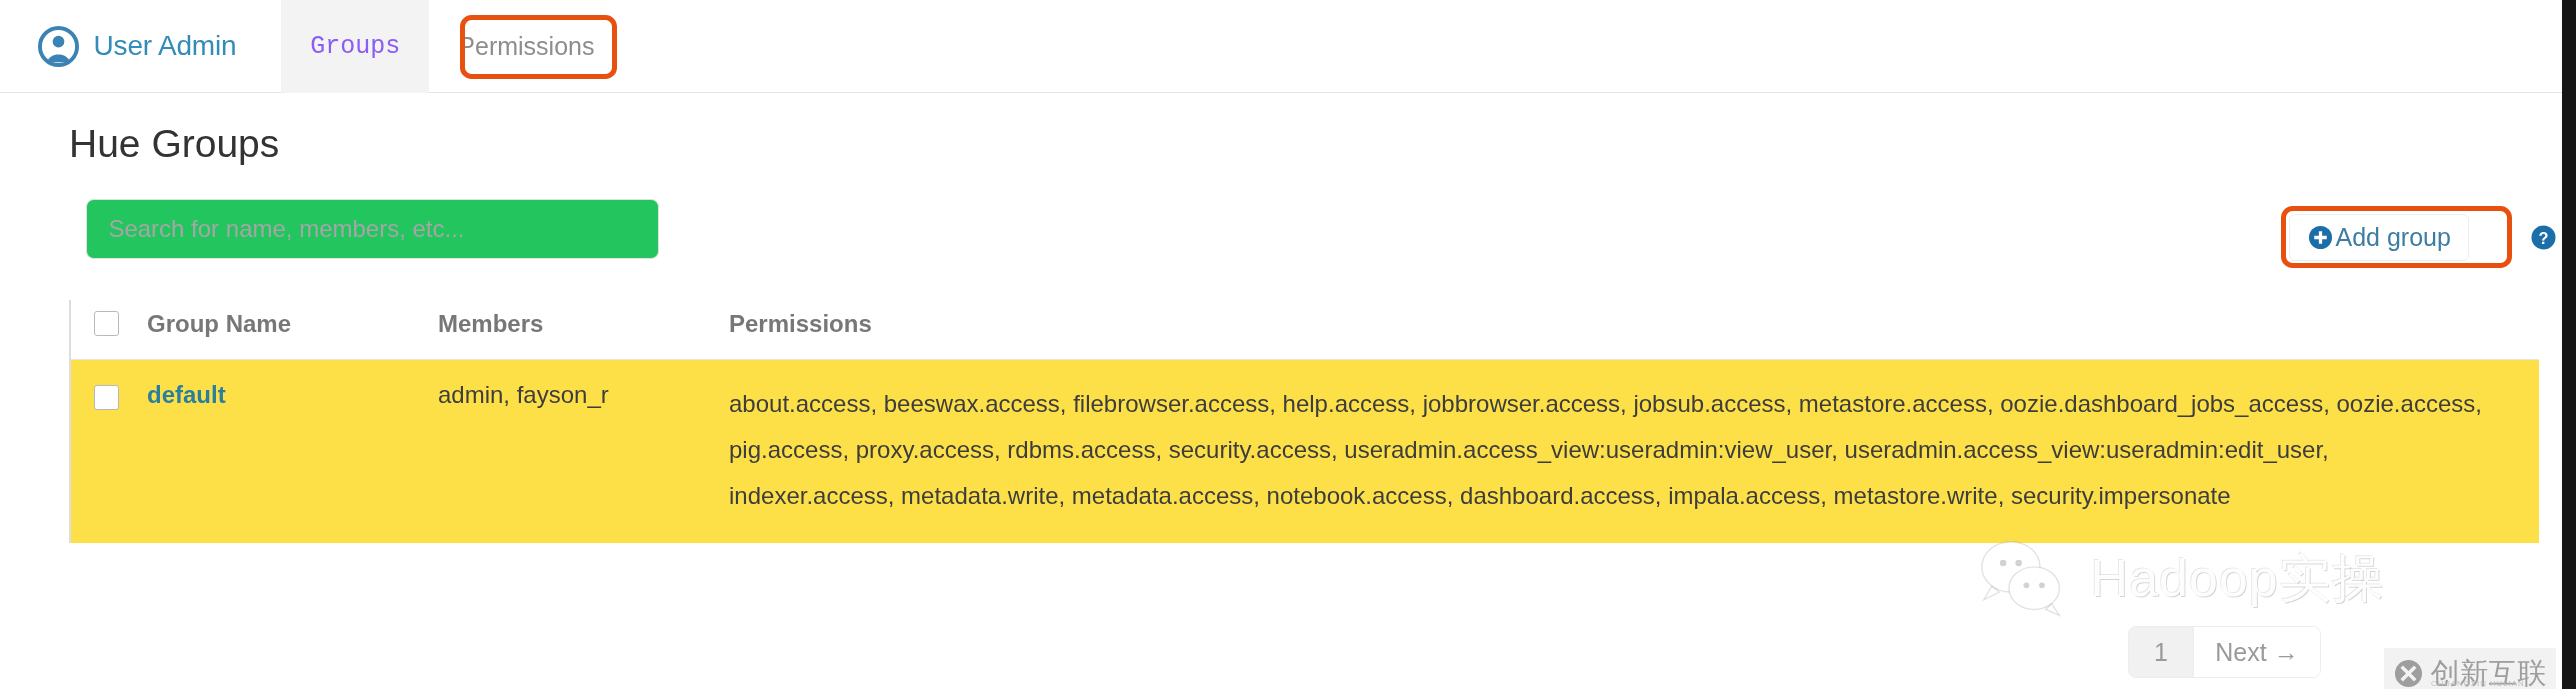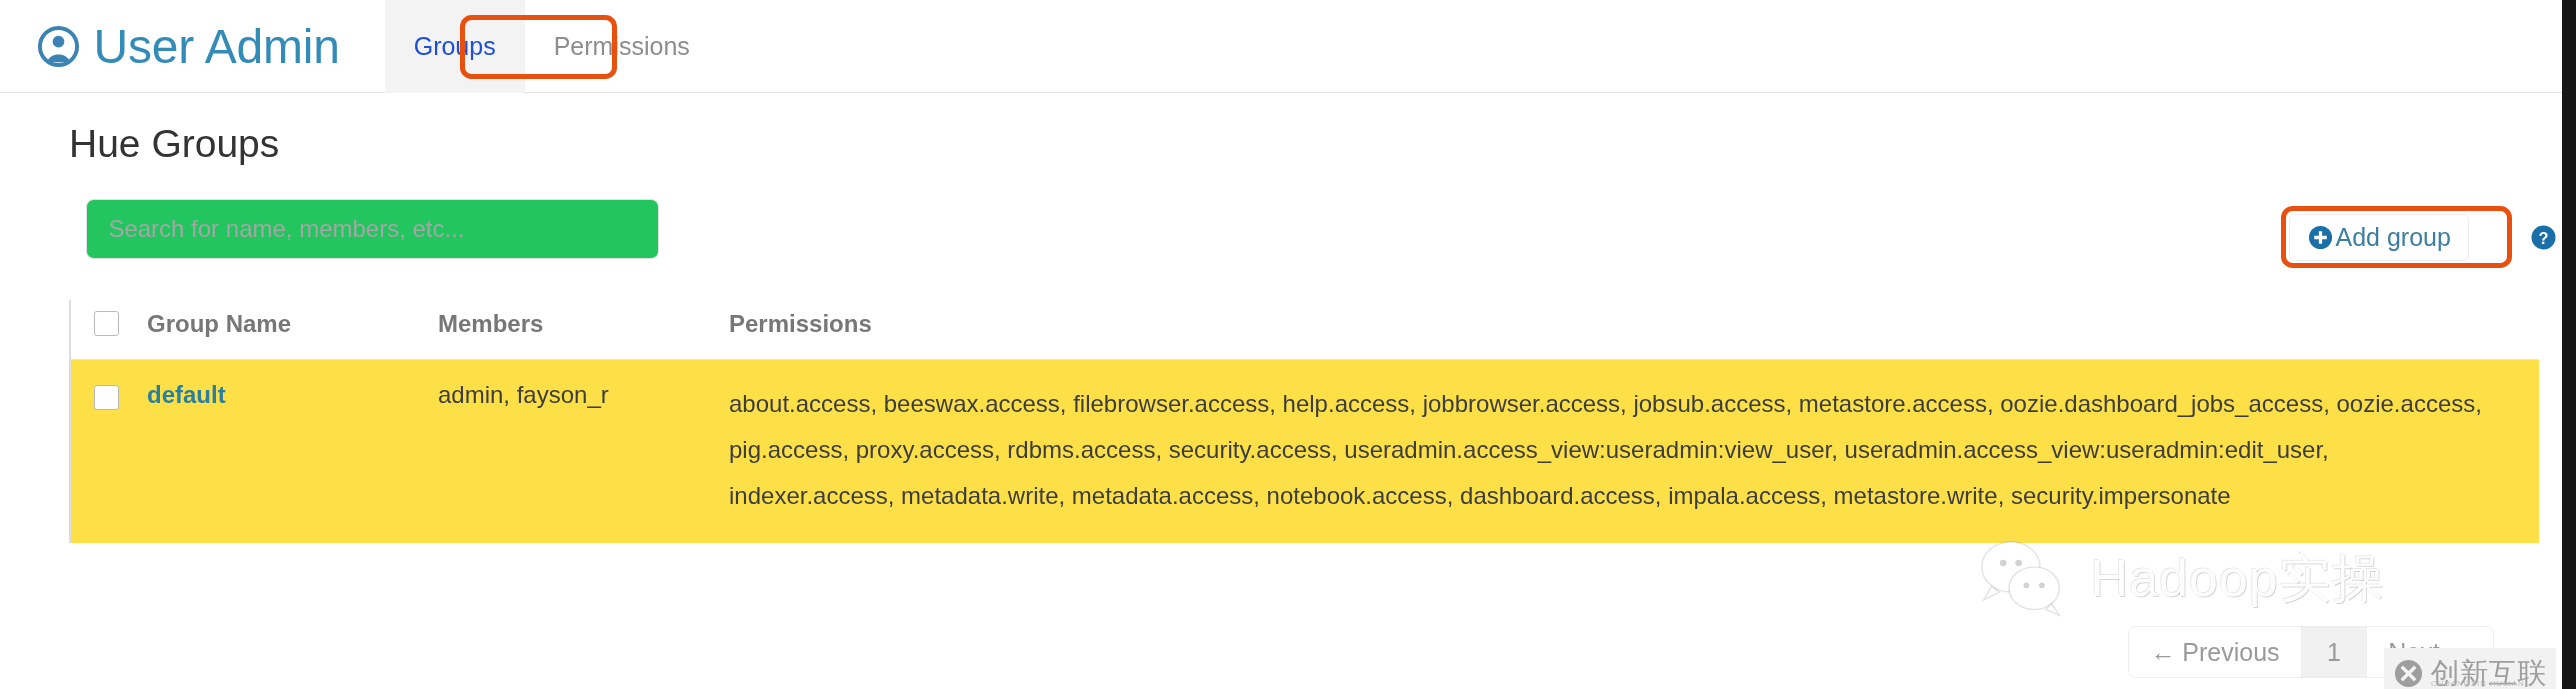--- a/index.html
+++ b/index.html
@@ -19,31 +19,31 @@
     background: #ffffff;
     border-bottom: 1.9px solid #e3e3e3;
     display:flex; align-items:center;
   }
   #brand {
     display:flex; align-items:center; gap:13.6px;
     margin-left: 37px;
   }
   #brand-icon { width:43px; height:43px; display:block; flex:0 0 auto; }
   #brand-title {
-    font-size: 48px; color:#338bb8; letter-spacing:-0.2px;
+    font-size: 28px; color:#338bb8; letter-spacing:-0.2px;
     white-space:nowrap; font-weight:400;
   }
   #tabs { display:flex; align-items:stretch; height:93px; margin-left:45px; }
   .tab {
     display:flex; align-items:center; justify-content:center;
     padding: 0 29px; height:93px;
     font-size: 25px; color:#8d8d8d; white-space:nowrap;
     cursor:pointer; position:relative;
   }
-  .tab.active { color:#1d4ed8; background:#f3f3f3; }
+  .tab.active { color:#8b5cf6; background:#f3f3f3;font-family:Liberation Mono, monospace; }
 
   
   .annot {
     position:absolute; border:5.8px solid #e8500f; border-radius:11.6px;
     pointer-events:none;
   }
   #annot-groups { left:460px; top:14.6px; width:157px; height:64px; }
   #annot-addgroup { left:2281px; top:206px; width:231px; height:62px; }
 
   
@@ -219,21 +219,20 @@
   </svg>
   <span>Add group</span>
 </button>
 <svg id="help-icon" viewBox="0 0 26 26">
   <circle cx="13" cy="13" r="12.5" fill="#1b6fa8"></circle>
   <text x="13" y="19.5" text-anchor="middle" font-family="Liberation Sans, sans-serif" font-size="17" font-weight="bold" fill="#ffffff">?</text>
 </svg>
 <div class="annot" id="annot-addgroup"></div>
 
 <div id="pagination">
-  <div class="pg">← Previous</div>
   <div class="pg current">1</div>
   <div class="pg">Next →</div>
 </div>
 
 <div id="wm-hadoop">
   <svg width="107" height="93" viewBox="0 0 110 96">
     <g fill="rgba(255,255,255,0.95)" stroke="rgba(0,0,0,0.12)" stroke-width="1.5">
       <ellipse cx="42" cy="36" rx="30" ry="26"></ellipse>
       <path d="M22 56 L14 70 L30 62 Z"></path>
       <ellipse cx="66" cy="58" rx="26" ry="22"></ellipse>

